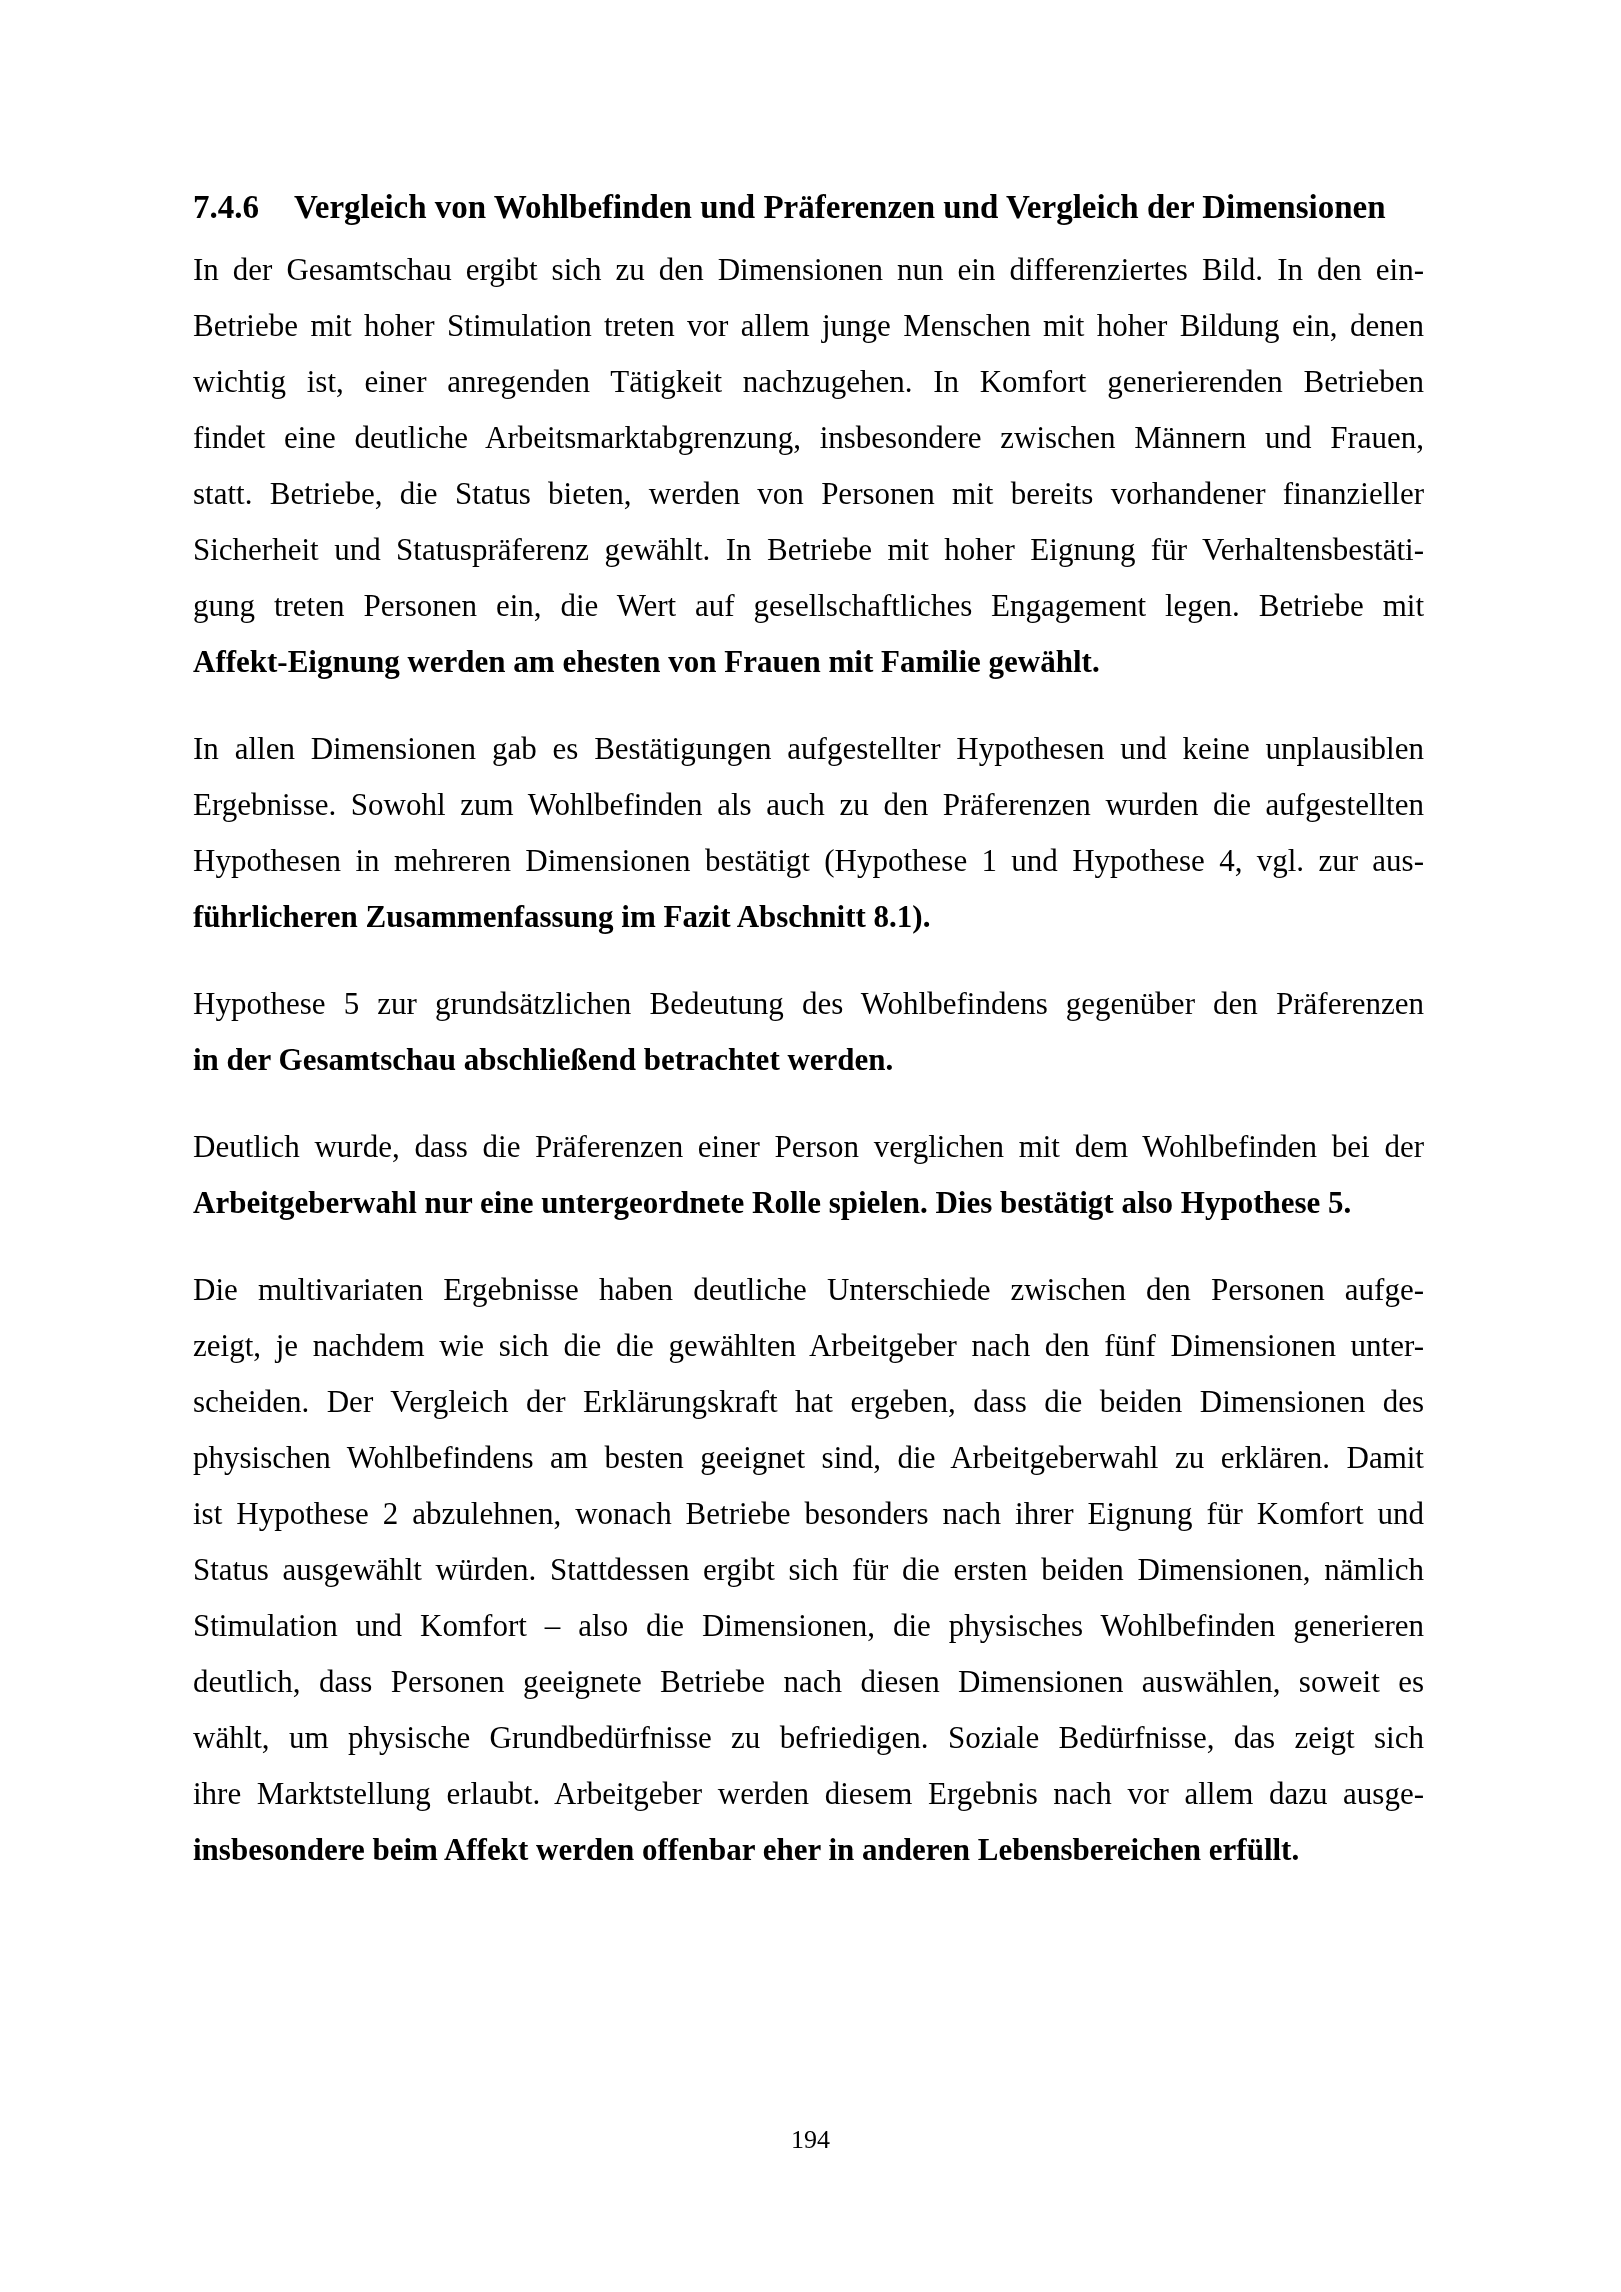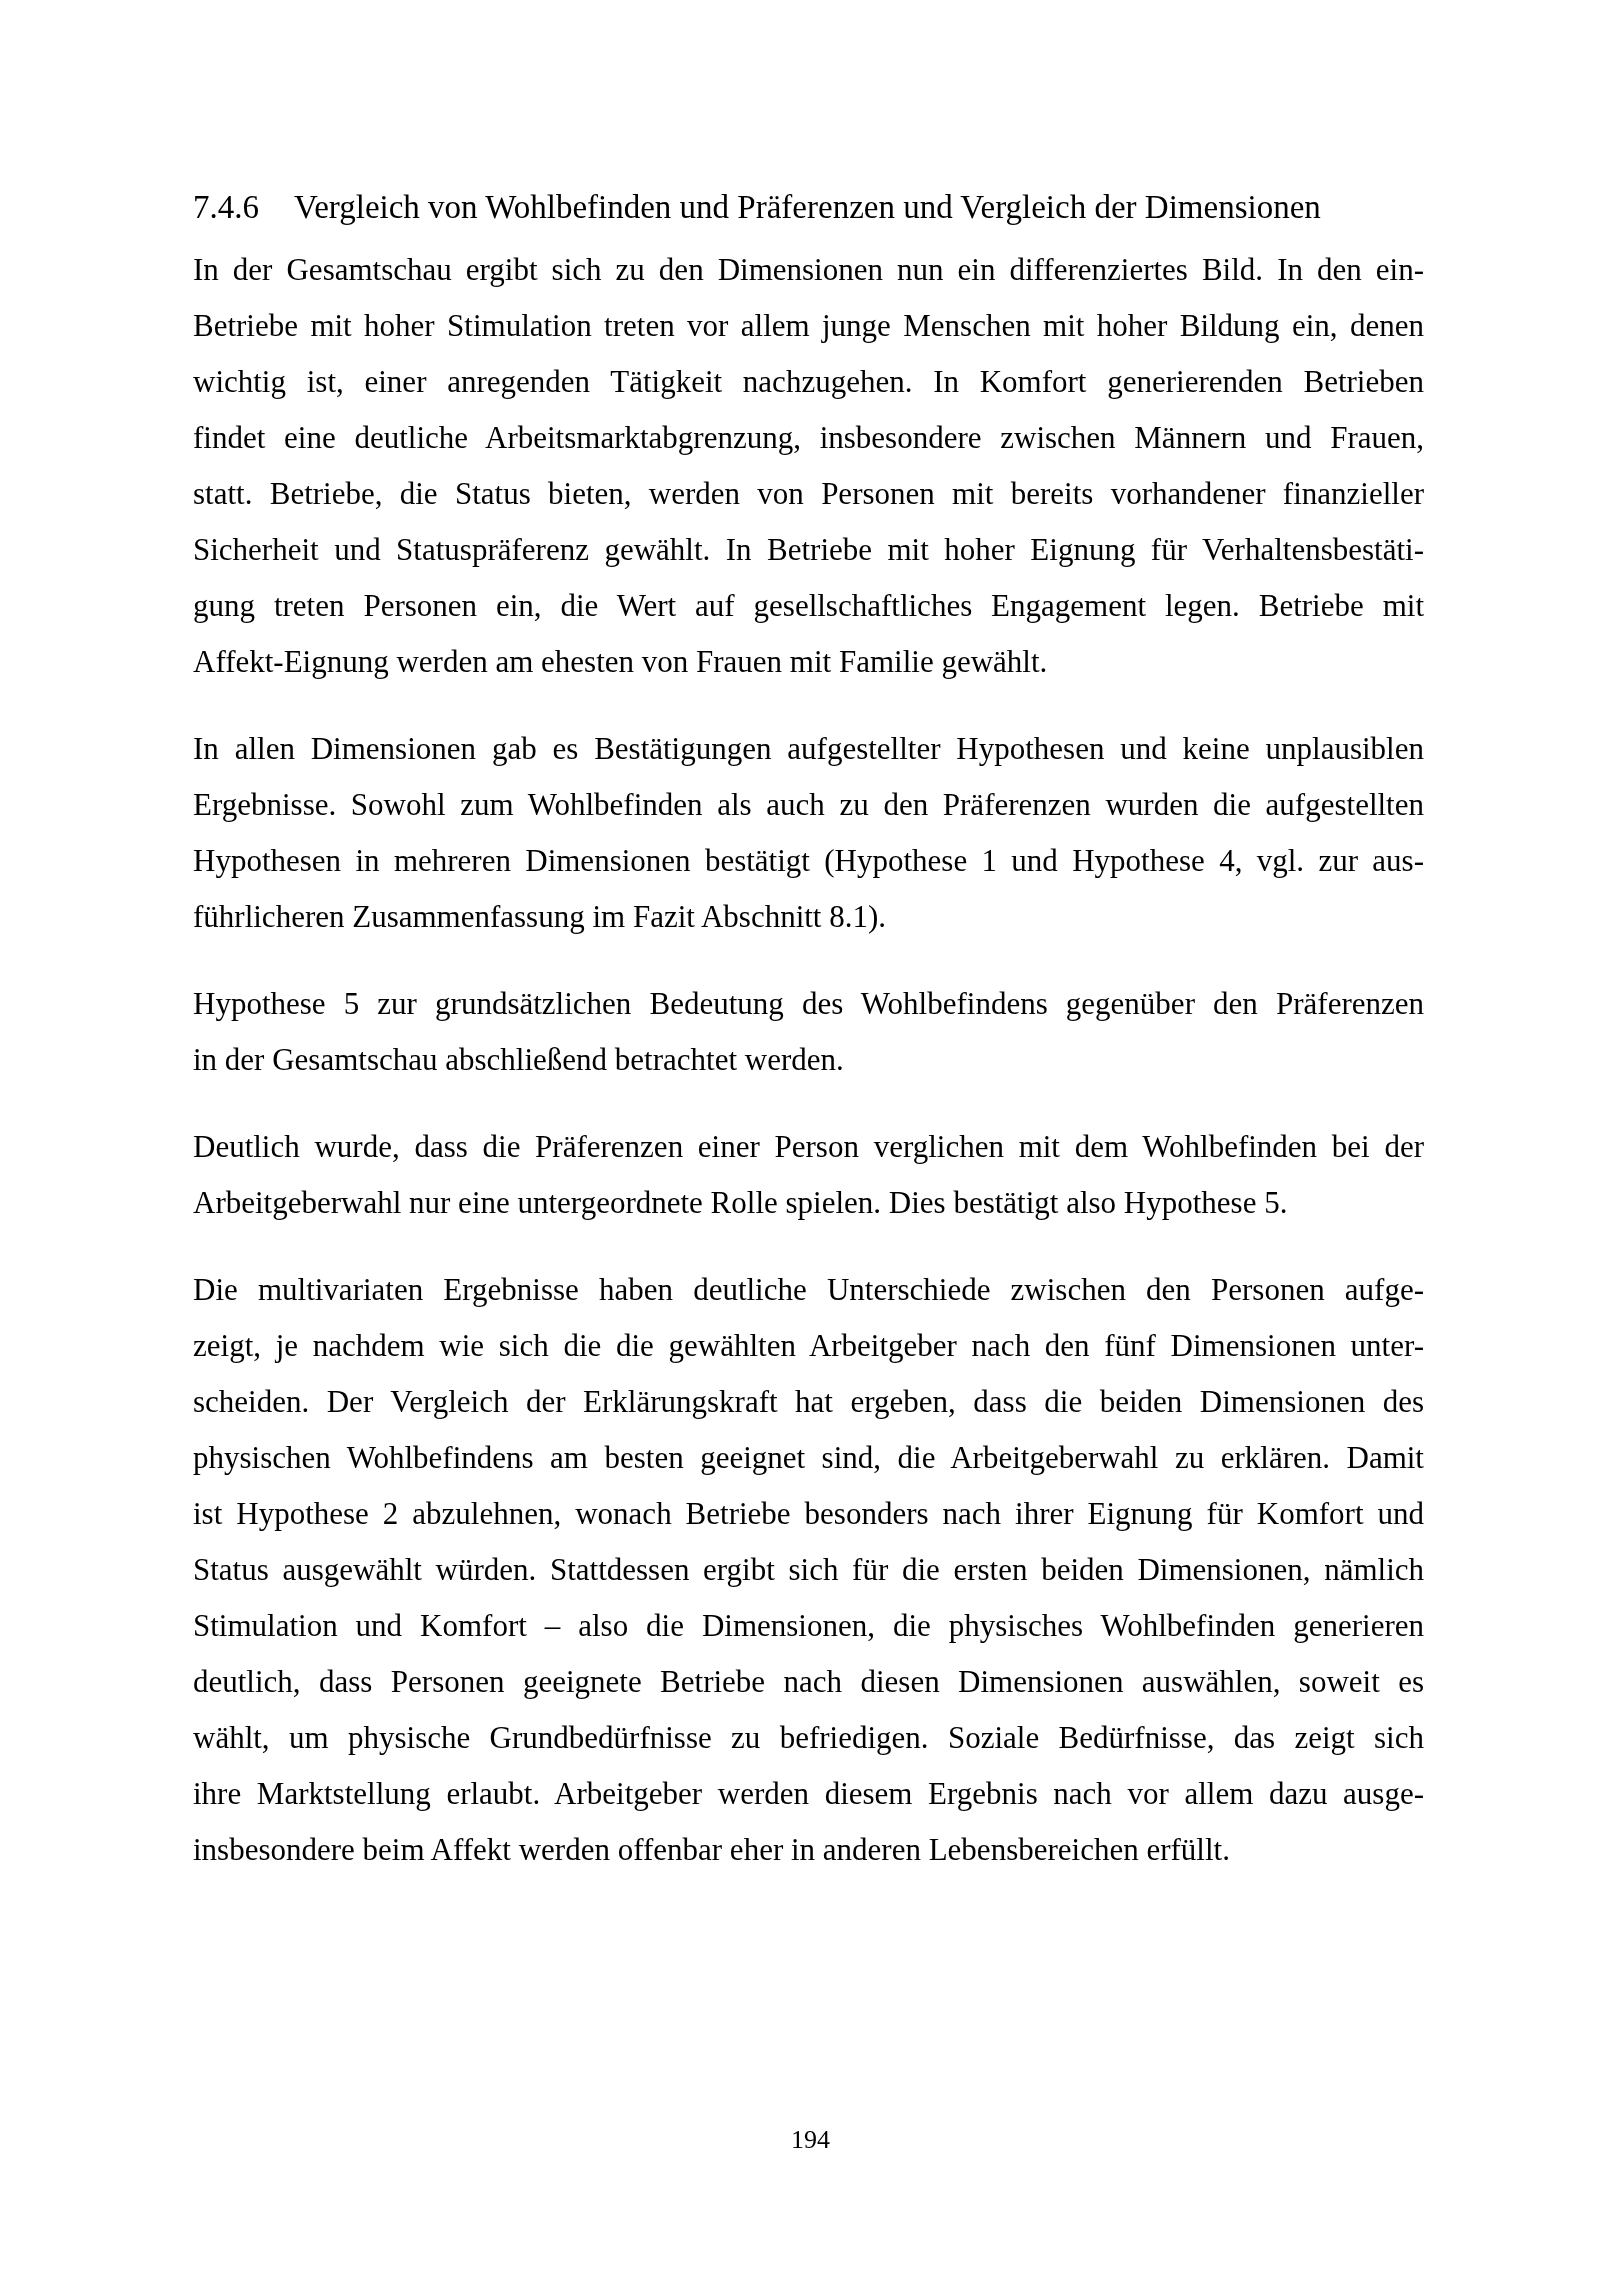--- a/index.html
+++ b/index.html
@@ -20,40 +20,41 @@
     position: absolute;
     left: 193px;
     top: 186px;
     width: 1231px;
   }
   .heading {
     display: flex;
     gap: 35px;
     margin: 0 0 12.7px 0;
     font-size: 33px;
-    font-weight: normal;
+    font-weight: bold;
     line-height: 43px;
     white-space: nowrap;
   }
   .para {
     margin: 0 0 31px 0;
   }
   .para:last-child {
     margin-bottom: 0;
   }
   .line {
     font-size: 31px;
     line-height: 56px;
     height: 56px;
     text-align: justify;
     text-align-last: justify;
   }
   .line.last {
     text-align: left;
     text-align-last: left;
+    font-weight: bold;
   }
   .page-number {
     position: absolute;
     left: 0;
     top: 2112px;
     width: 100%;
     text-align: center;
     font-size: 26px;
     line-height: 56px;
   }

